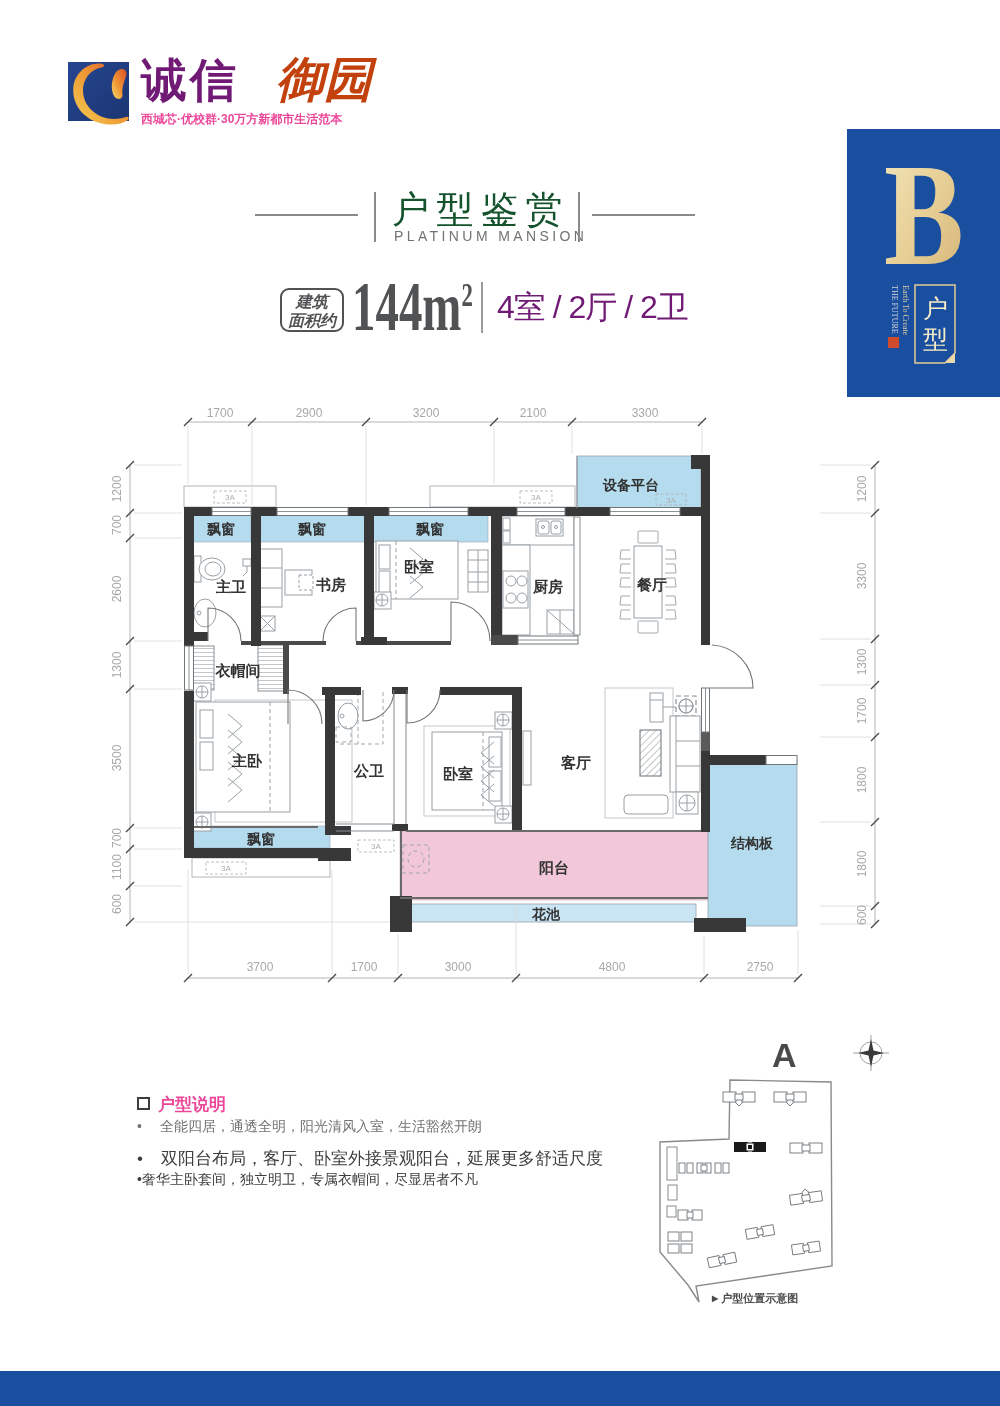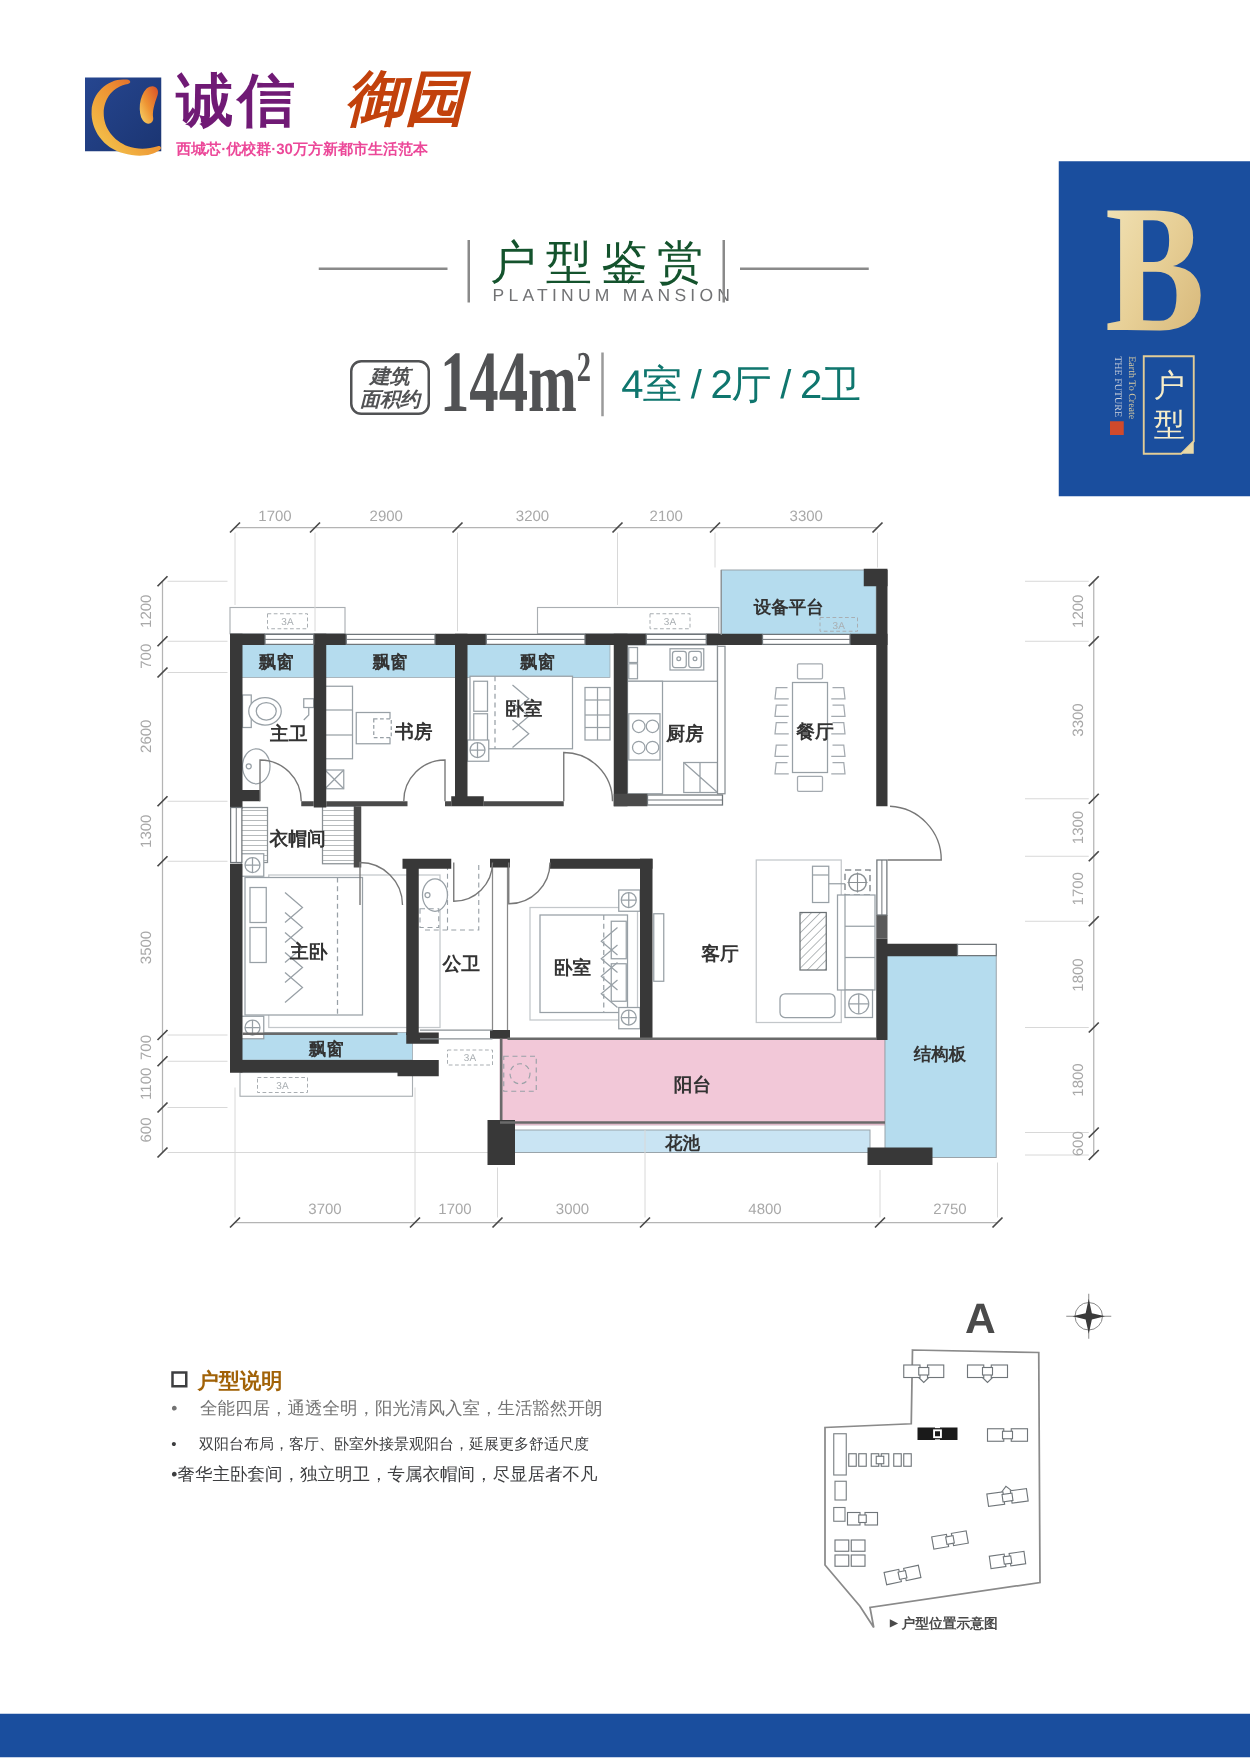--- a/index.html
+++ b/index.html
@@ -48,21 +48,21 @@
 <div class="abs" style="left:578px;top:192px;width:2px;height:50px;background:#8a8a8a;"></div>
 
 <div class="abs" style="left:592px;top:214px;width:103px;height:2px;background:#8a8a8a;"></div>
 
 <div class="abs" style="left:280px;top:288px;width:60px;height:38px;border:2px solid #515254;border-radius:9px;text-align:center;font-size:16px;font-weight:bold;color:#515254;line-height:19px;padding-top:2px;font-style:italic;">建筑<br>面积约</div>
 
 <div class="abs" style="left:352px;top:267px;font-family:'Liberation Serif',serif;font-size:70px;font-weight:bold;color:#515254;line-height:56px;transform:scaleX(0.67);transform-origin:0 0;white-space:nowrap;">144m<span style="font-size:34px;vertical-align:24px;letter-spacing:0;">2</span></div>
 
 <div class="abs" style="left:481px;top:282px;width:2px;height:51px;background:#9a9a9a;"></div>
 
-<div class="abs" style="left:497px;top:286px;font-size:32px;color:#0f766e;letter-spacing:-1px;white-space:nowrap;">4室 / 2厅 / 2卫</div>
+<div class="abs" style="left:497px;top:286px;font-size:32px;color:#701a75;letter-spacing:-1px;white-space:nowrap;">4室 / 2厅 / 2卫</div>
 
 <div class="abs" style="left:847px;top:129px;width:153px;height:268px;background:#1a4e9e;"></div>
 <svg class="abs" style="left:847px;top:129px;" width="153" height="268" viewBox="0 0 153 268">
 <defs>
 <linearGradient id="goldb" x1="0" y1="0" x2="1" y2="1">
 <stop offset="0" stop-color="#f3e6bc"></stop>
         <stop offset="0.5" stop-color="#e7cf96"></stop>
         <stop offset="1" stop-color="#d3b273"></stop>
 </linearGradient>
 </defs>
@@ -534,25 +534,25 @@
 <text x="752" y="848">结构板</text>
 <text x="546" y="919">花池</text>
 <text x="221" y="534">飘窗</text>
 <text x="312" y="534">飘窗</text>
 <text x="430" y="534">飘窗</text>
 <text x="261" y="844">飘窗</text>
 </g>
 </g>
   </svg>
 
-<div class="abs" style="left:137px;top:1093px;font-size:17px;font-weight:bold;color:#a16207;"><span style="display:inline-block;width:9px;height:9px;border:2px solid #3d3e40;margin-right:8px;"></span>户型说明</div>
+<div class="abs" style="left:137px;top:1093px;font-size:17px;font-weight:bold;color:#ec4899;"><span style="display:inline-block;width:9px;height:9px;border:2px solid #3d3e40;margin-right:8px;"></span>户型说明</div>
 
 <div class="abs" style="left:137px;top:1118px;font-size:14px;color:#737373;">•<span style="margin-left:18px;">全能四居，通透全明，阳光清风入室，生活豁然开朗</span></div>
 
-<div class="abs" style="left:137px;top:1147px;font-size:12px;color:#3d3e40;">•<span style="margin-left:18px;">双阳台布局，客厅、卧室外接景观阳台，延展更多舒适尺度</span></div>
+<div class="abs" style="left:137px;top:1147px;font-size:17px;color:#3d3e40;">•<span style="margin-left:18px;">双阳台布局，客厅、卧室外接景观阳台，延展更多舒适尺度</span></div>
 
 <div class="abs" style="left:137px;top:1171px;font-size:14px;color:#3d3e40;">•<span style="">奢华主卧套间，独立明卫，专属衣帽间，尽显居者不凡</span></div>
 
 <div class="abs" style="left:772px;top:1036px;font-size:34px;font-weight:bold;color:#4a4a4a;">A</div>
 
 <svg id="sitemap" class="abs" style="left:600px;top:1030px;" width="400" height="290" viewBox="0 0 400 290">
 
 <g stroke="#8a8a8a" stroke-width="0.8" fill="none">
 <circle cx="271" cy="23" r="11"></circle>
 <line x1="271" y1="5" x2="271" y2="41"></line>

